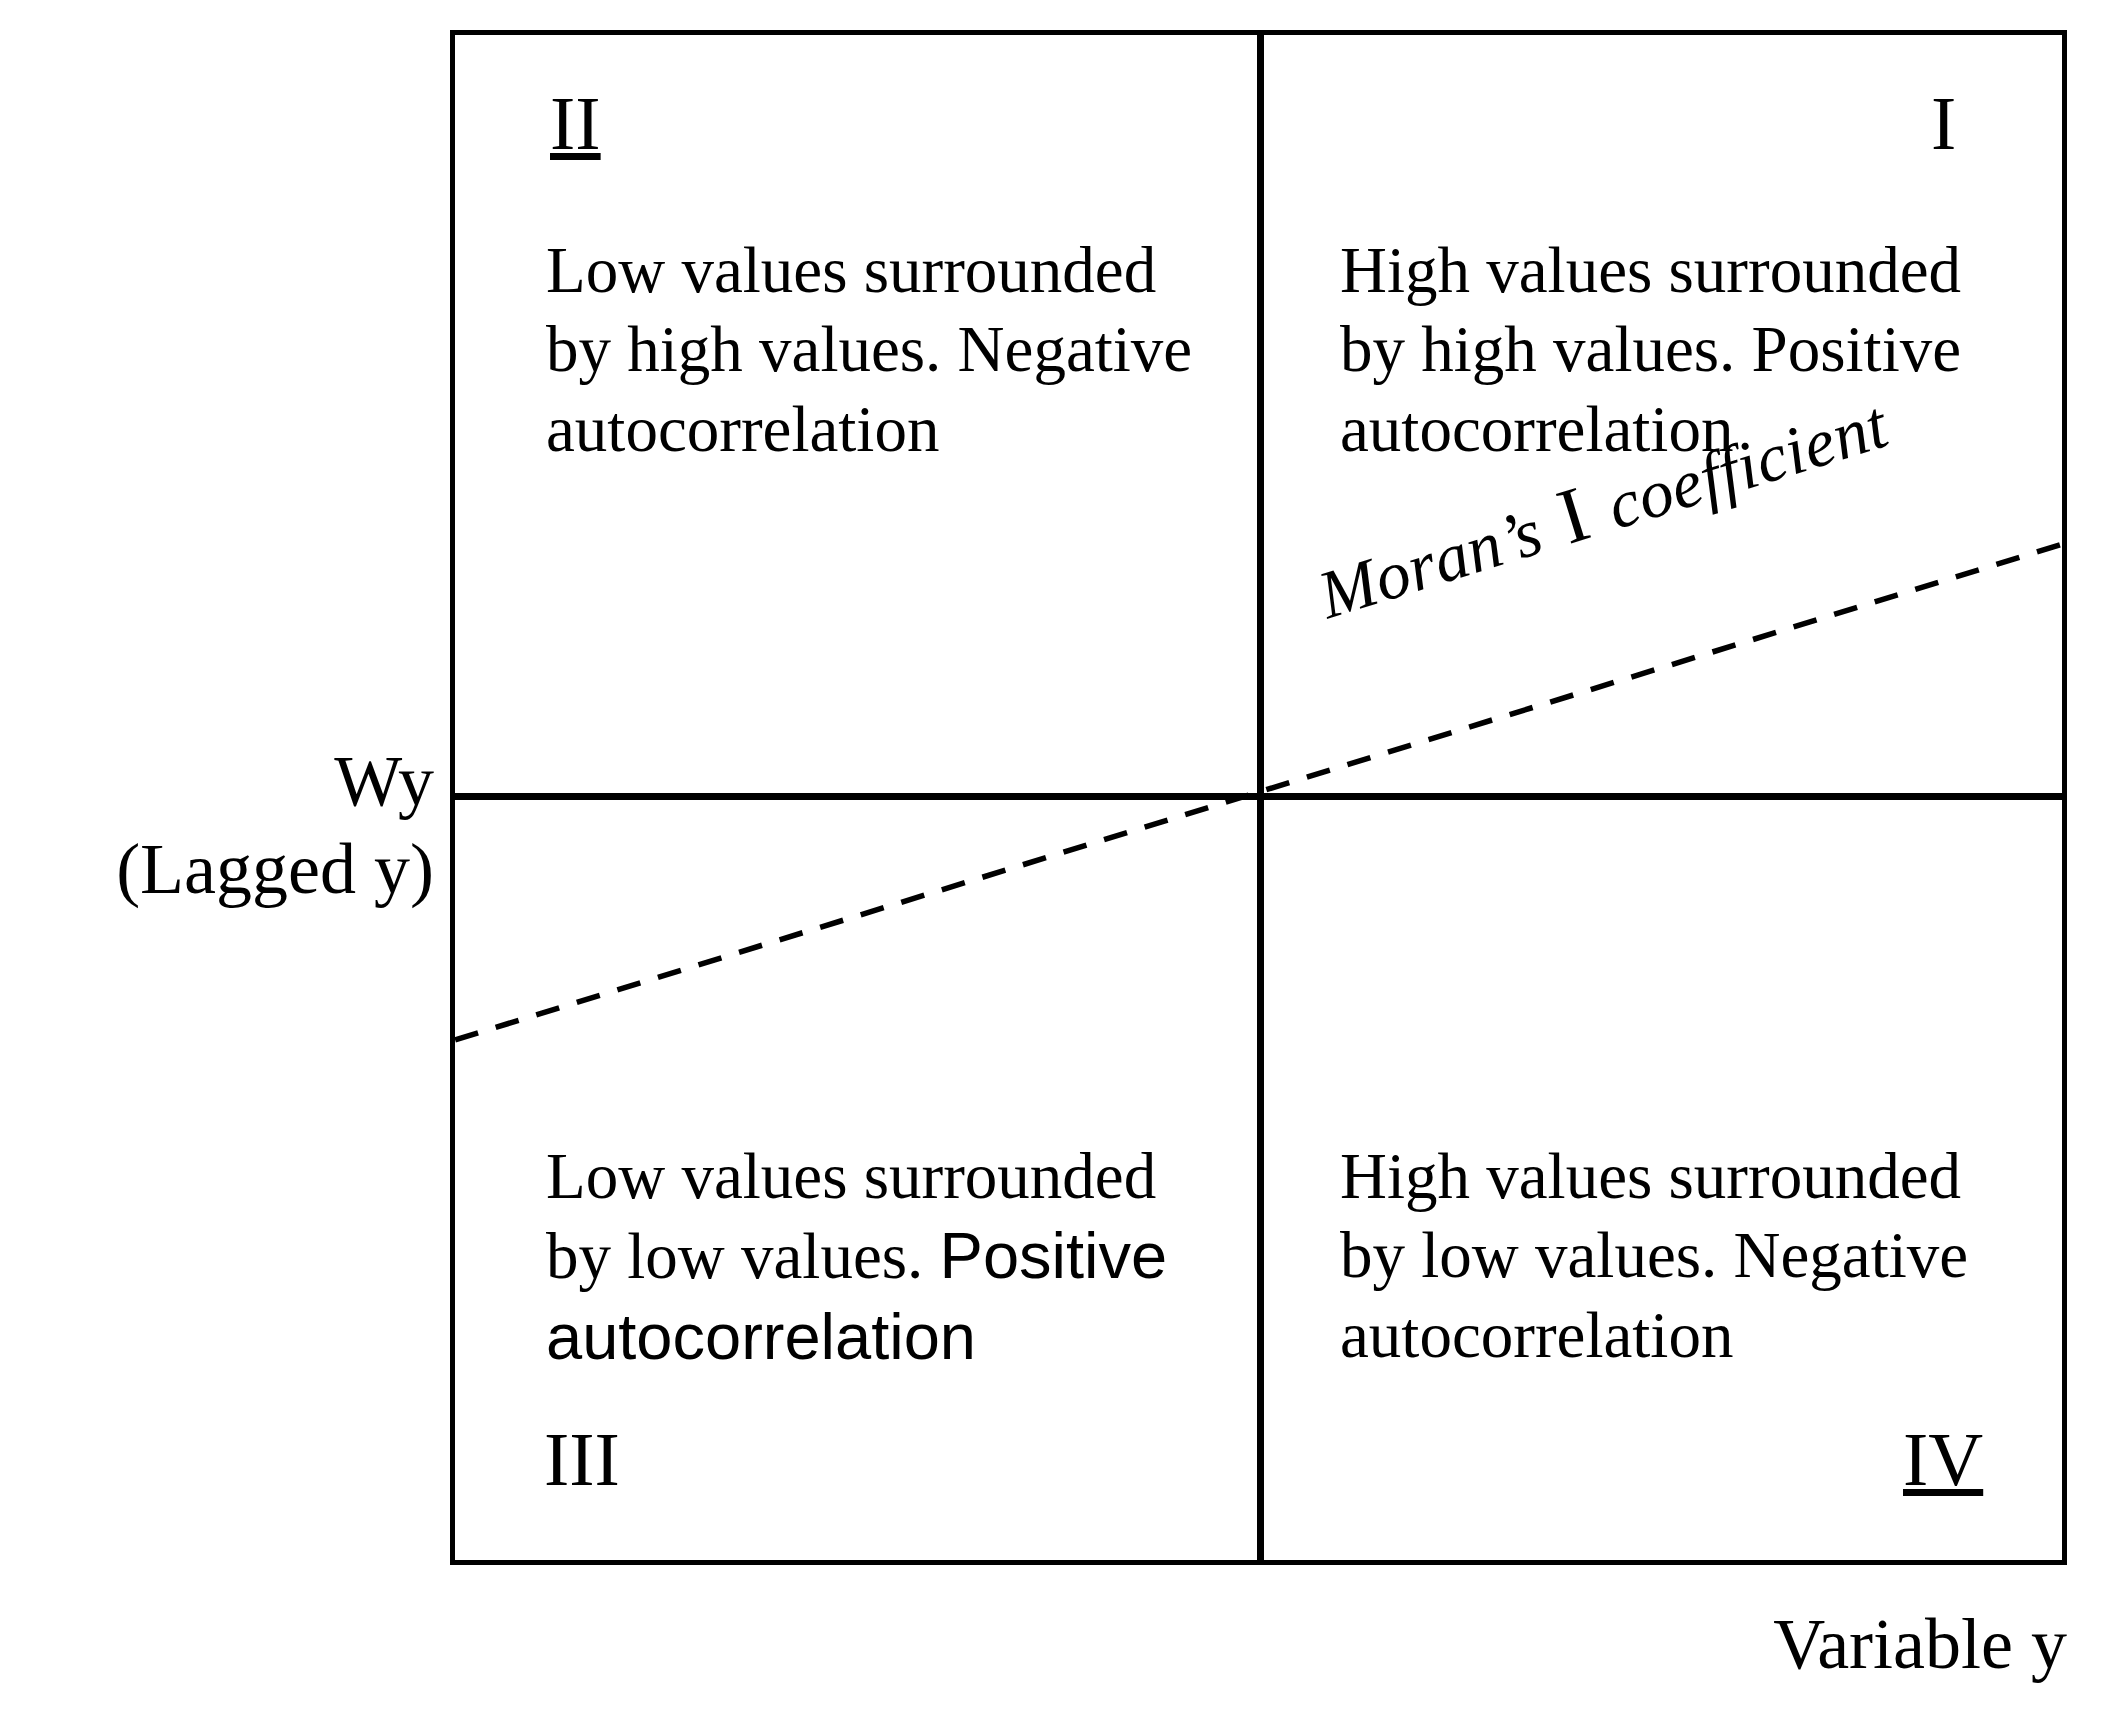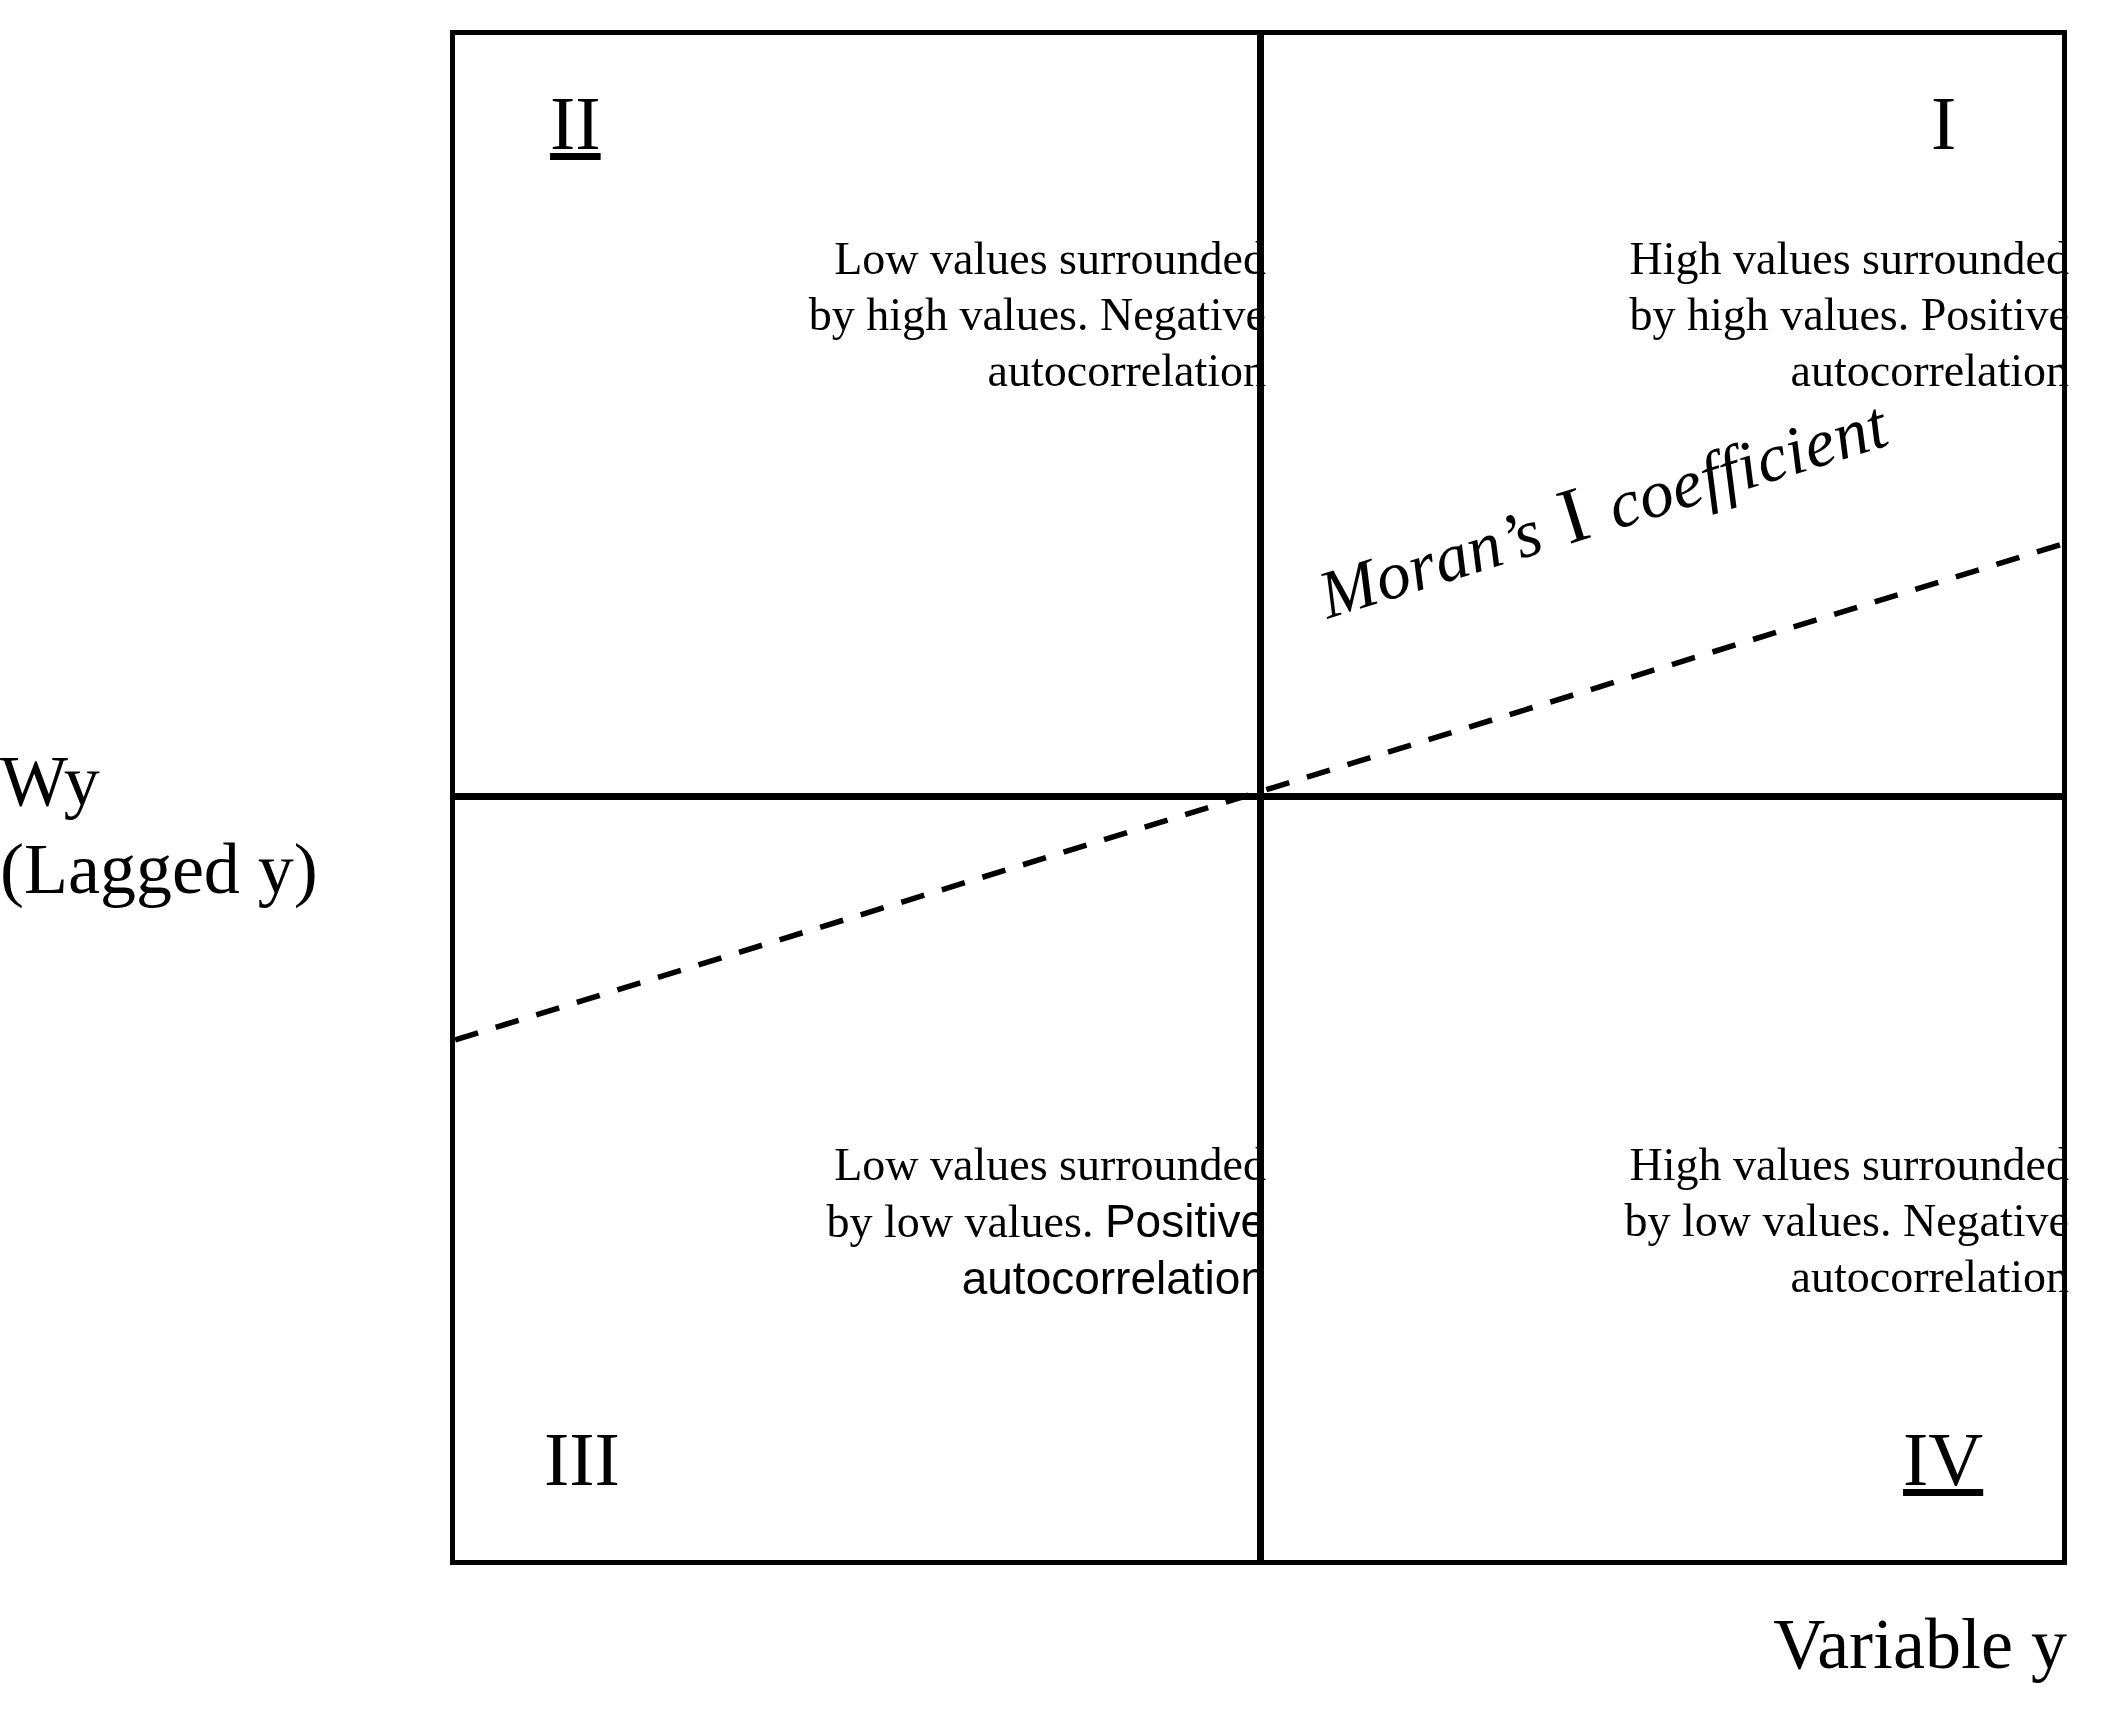--- a/index.html
+++ b/index.html
@@ -78,24 +78,23 @@
   }
   .moran-label .moran-i {
     font-size: 79px;
     font-style: normal;
     padding: 0 5.5px;
   }
 
   
   .quadrant-text {
     position: absolute;
-    font-size: 46px;
+    font-size: 65px;
     line-height: 1.22;
     white-space: pre-line;
-    text-align: right;
   }
   .q2-text { left: 546px;  top: 231px;  width: 720px; }
   .q1-text { left: 1340px; top: 231px;  width: 729px; }
   .q3-text { left: 546px;  top: 1137px; width: 720px; }
   .q4-text { left: 1340px; top: 1137px; width: 729px; }
 
   
   .sans-frag {
     font-family: "Liberation Sans", "DejaVu Sans", sans-serif;
   }
@@ -110,21 +109,21 @@
   .numeral-i   { left: 1931px; top: 85px;  }
   .numeral-iii { left: 544px;  top: 1421px;}
   .numeral-iv  { left: 1903px; top: 1421px; text-decoration: underline;}
 
   
   .axis-label-y {
     position: absolute;
     left: 0px;
     top: 738px;
     width: 434px;
-    text-align: left;
+    text-align: right;
     font-size: 72px;
     line-height: 1.22;
     white-space: pre-line;
   }
   .axis-label-x {
     position: absolute;
     left: 450px;
     top: 1608px;
     width: 1617px;
     text-align: right;

